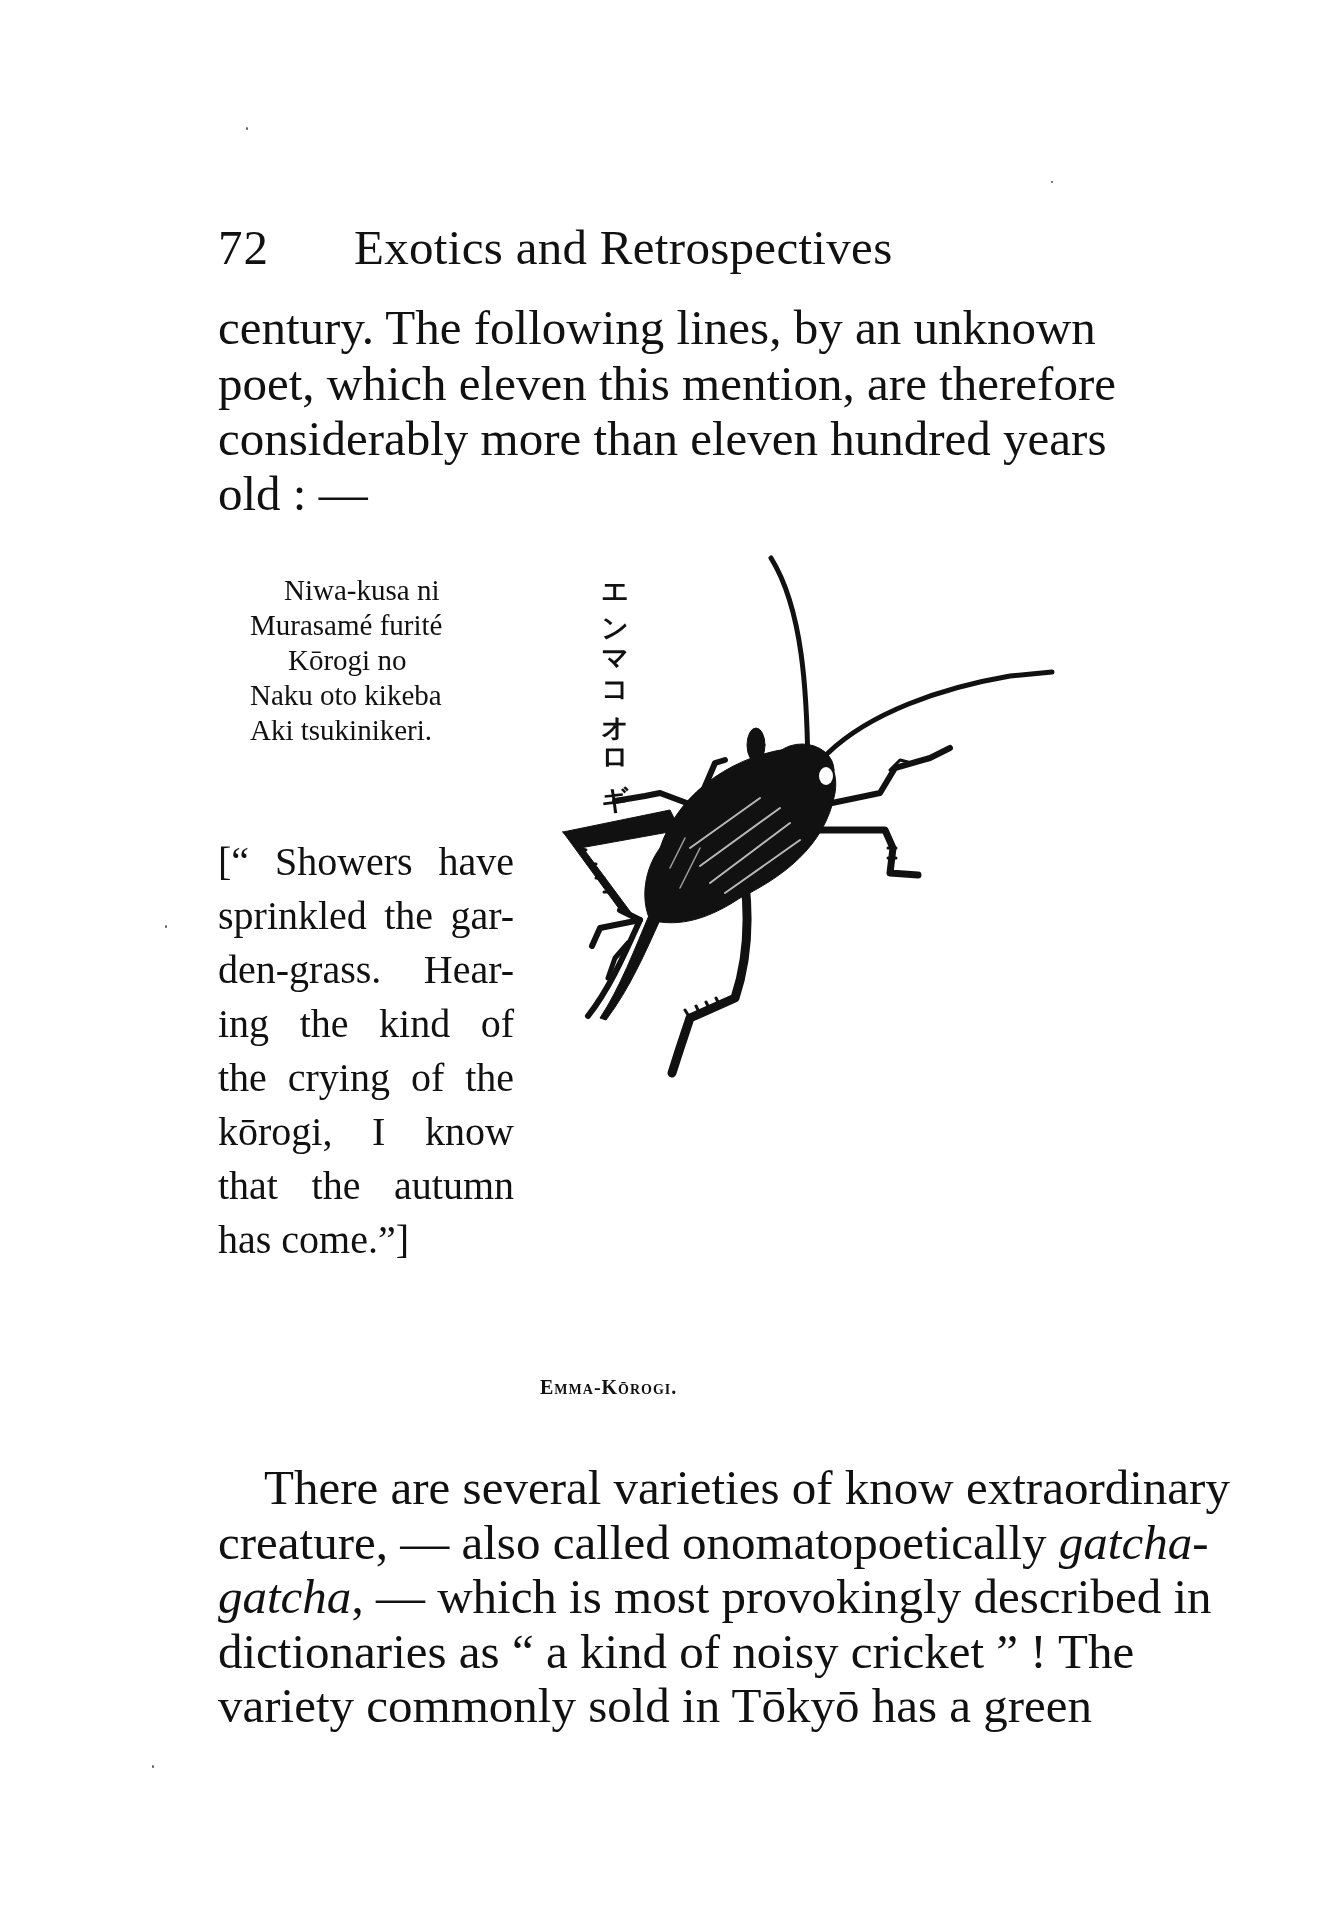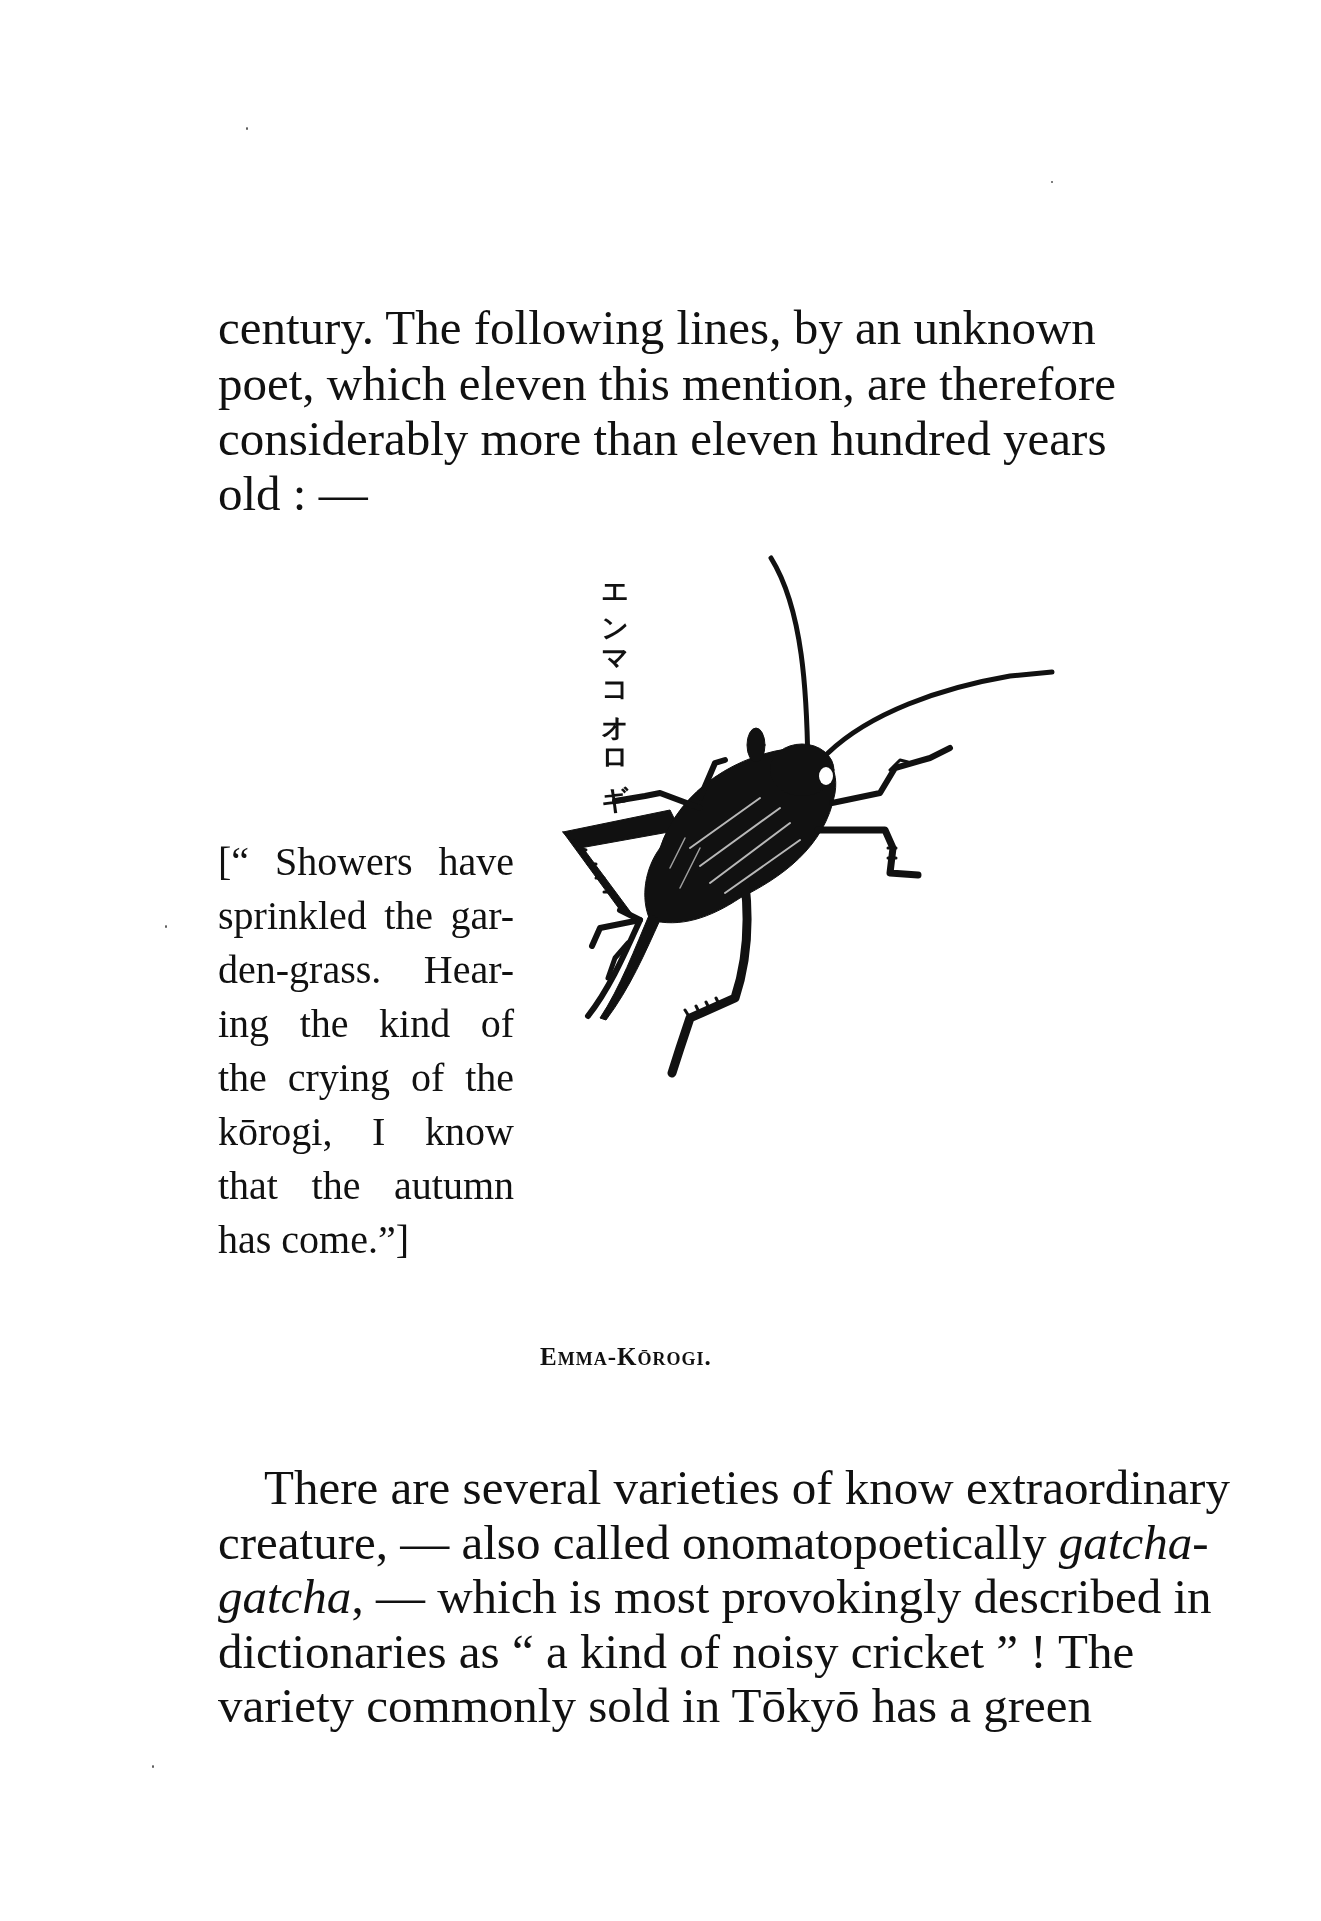--- a/index.html
+++ b/index.html
@@ -76,23 +76,23 @@
       font-size: 27px;
       line-height: 31px;
       font-weight: bold;
       writing-mode: vertical-rl;
       font-family: "DejaVu Sans", sans-serif;
       letter-spacing: 2px;
     }
     .caption {
       position: absolute;
       left: 540px;
-      top: 1340px;
+      top: 1370px;
       width: 260px;
-      font-size: 25px;
+      font-size: 20px;
       line-height: 34px;
       font-weight: bold;
       letter-spacing: 1px;
       white-space: nowrap;
       font-variant: small-caps;
     }
 
     
     .section-heading {
       position: absolute;
@@ -110,28 +110,39 @@
     .body-bottom .line.indent { left: 264px; width: 806px; }
     .it { font-style: italic; }
 
     .speck { position: absolute; background: #555; border-radius: 50%; }
   </style>
 </head>
 <body>
 
 <div class="page">
 
+  <div class="header">
+    <span class="pageno">72</span>
+    <span class="title">Exotics and Retrospectives</span>
+  </div>
 
   <div class="body-top">
     <div class="line" style="top:302px">century.  The following lines, by an unknown</div>
     <div class="line" style="top:358px">poet, which eleven this mention, are therefore</div>
     <div class="line" style="top:413px">considerably more than eleven hundred years</div>
     <div class="line last" style="top:468px">old : —</div>
   </div>
 
+  <div class="poem">
+    <div class="ind0" style="padding-left:34px">Niwa-kusa ni</div>
+    <div>Murasamé furité</div>
+    <div style="padding-left:38px">Kōrogi no</div>
+    <div>Naku oto kikeba</div>
+    <div>Aki tsukinikeri.</div>
+  </div>
 
   <div class="trans">
     <div class="line" style="top:836px">[“ Showers have</div>
     <div class="line" style="top:890px">sprinkled the gar-</div>
     <div class="line" style="top:944px">den-grass. Hear-</div>
     <div class="line" style="top:998px">ing the kind of</div>
     <div class="line" style="top:1052px">the crying of the</div>
     <div class="line" style="top:1106px">kōrogi, I know</div>
     <div class="line" style="top:1160px">that the autumn</div>
     <div class="line last" style="top:1214px">has come.”]</div>

